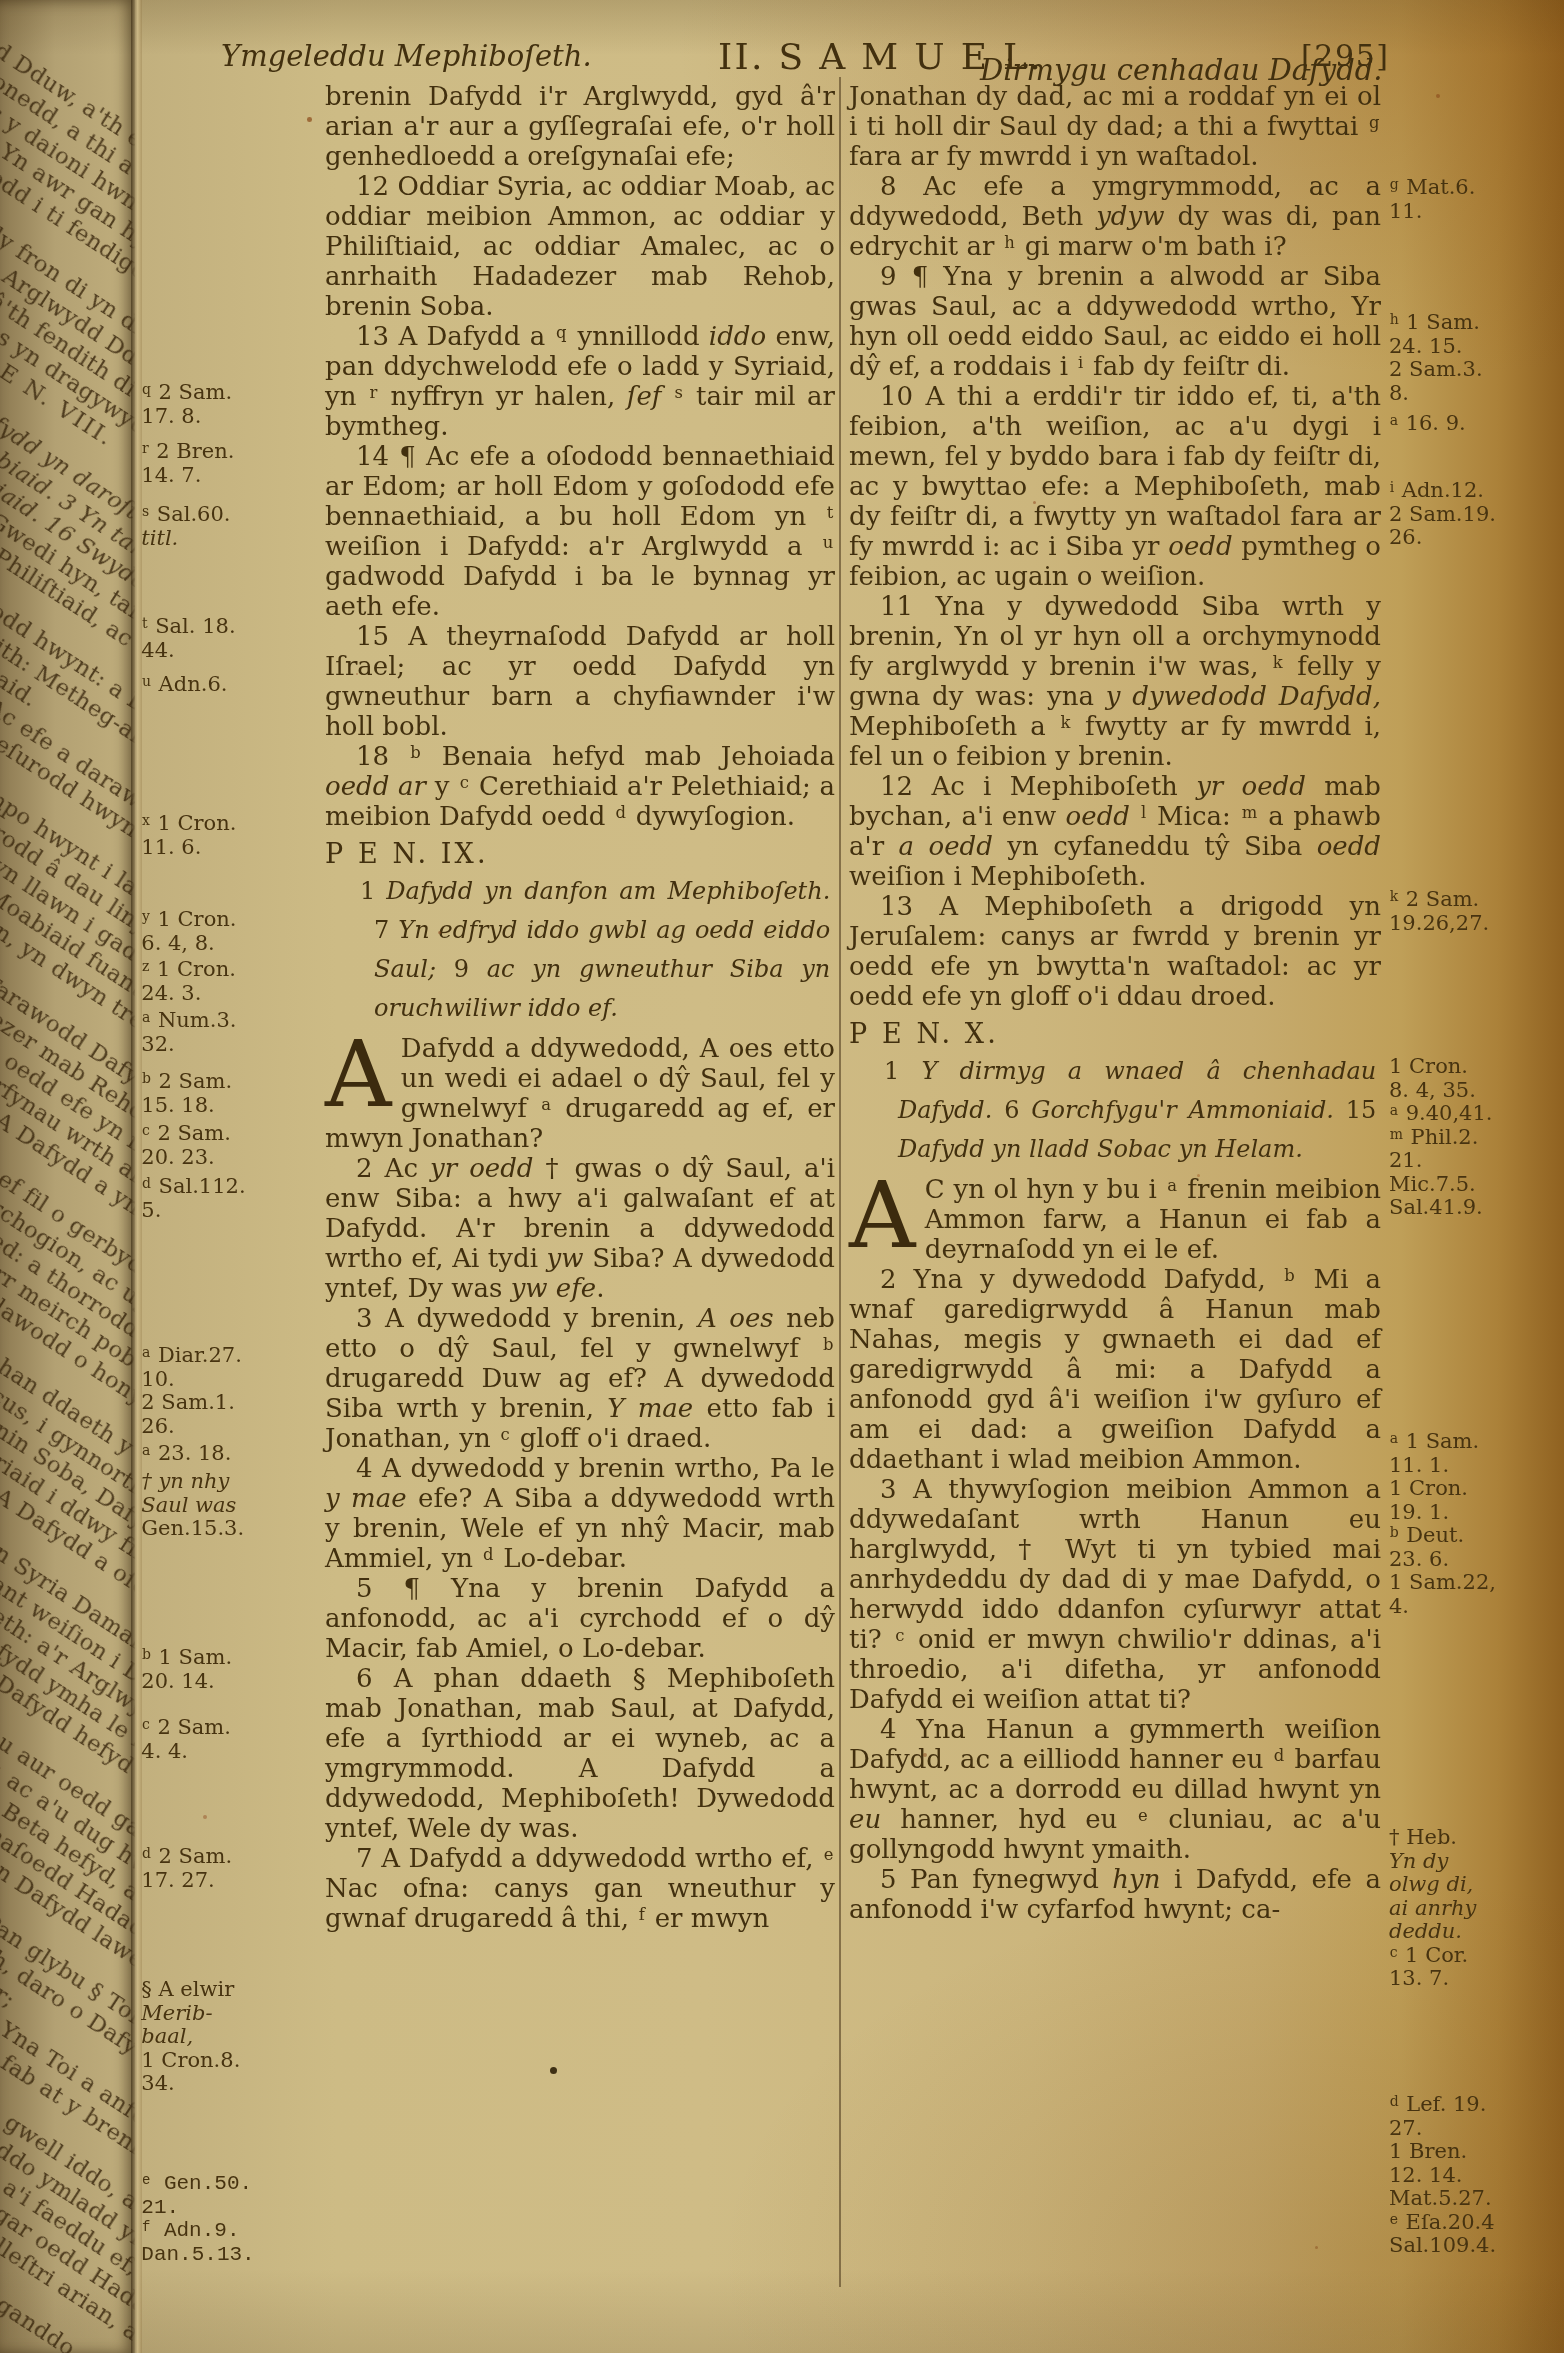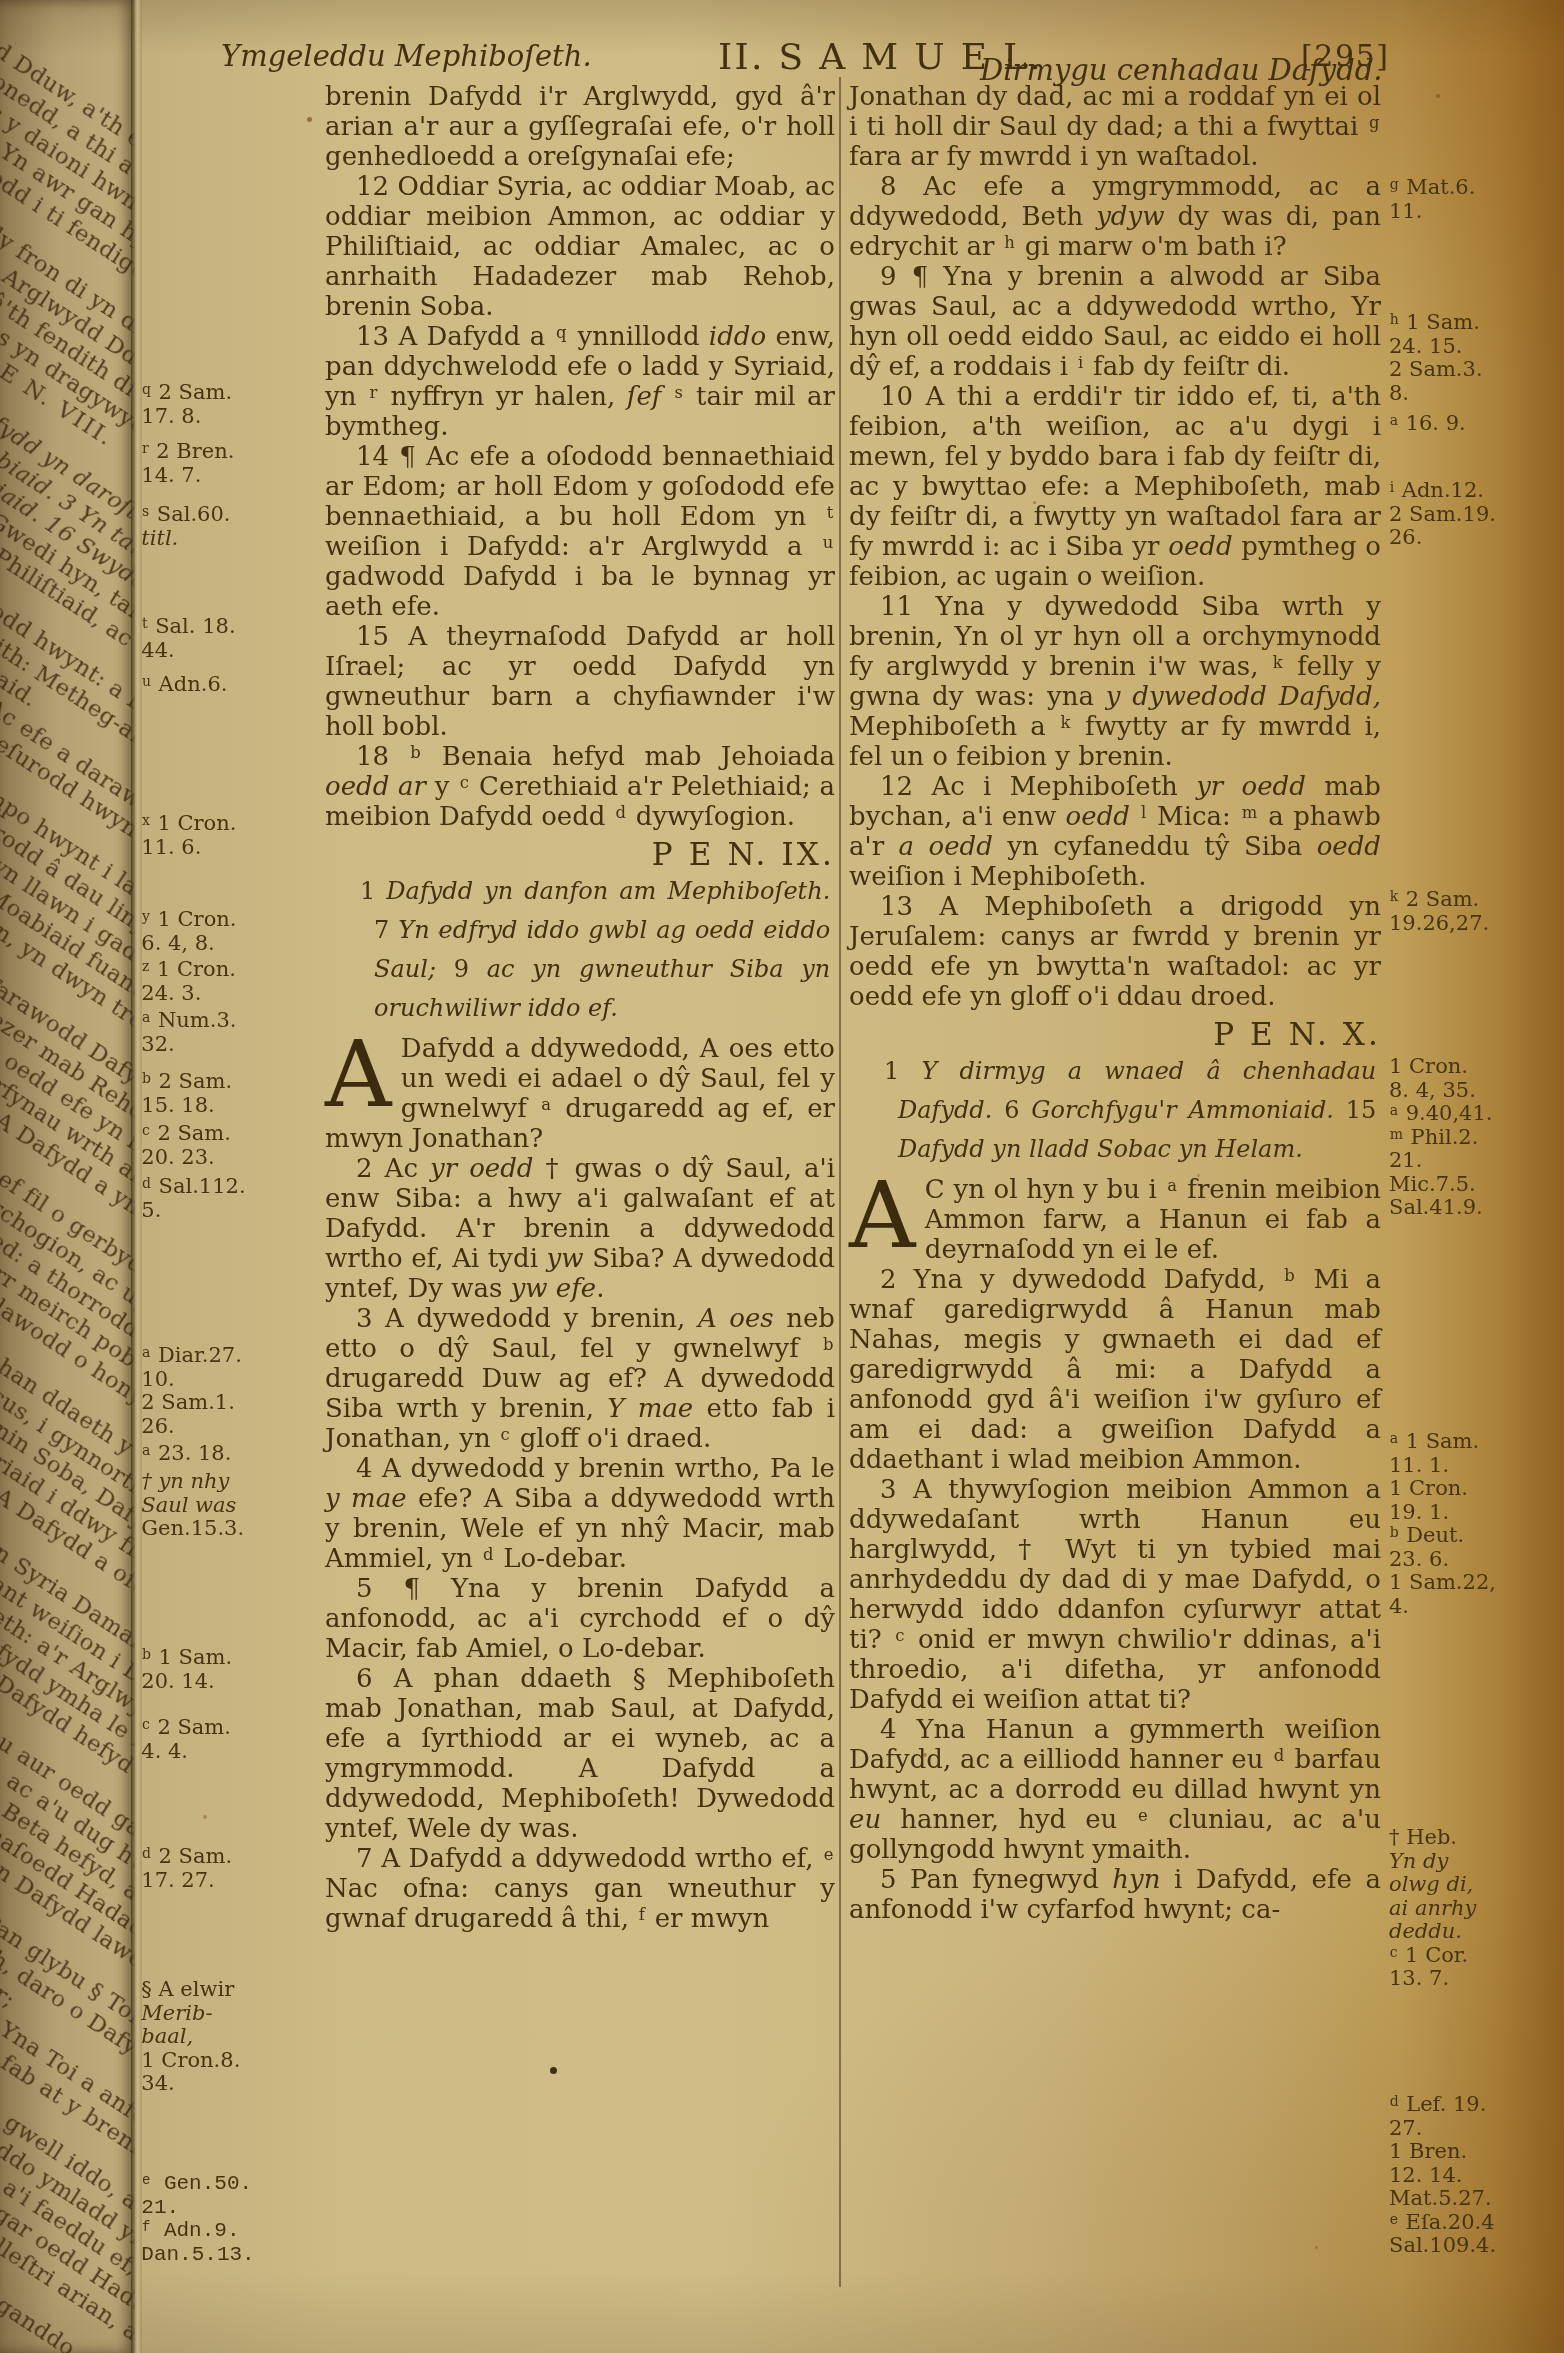--- a/index.html
+++ b/index.html
@@ -34,21 +34,21 @@
   .hdr-left{position:absolute;left:86px;top:39px;font-style:italic;font-size:29px;}
   .hdr-center{position:absolute;left:550px;top:36px;width:391px;text-align:center;font-size:36px;letter-spacing:2.3px;}
   .hdr-right{position:absolute;left:845px;top:53px;font-style:italic;font-size:29px;}
   .hdr-page{position:absolute;left:1166px;top:38px;font-size:30px;letter-spacing:1.6px;}
   .col{position:absolute;font-size:26px;line-height:30px;text-align:justify;}
   .col-left{left:190px;top:81px;width:510px;}
   .col-right{left:714px;top:81px;width:532px;}
   .divider{position:absolute;left:704px;top:77px;width:1.6px;height:2210px;background:rgba(72,52,26,.55);}
   .para{margin:0;}
   .verse{margin:0;text-indent:31px;}
-  .heading{margin:7.8px 0 3.1px;text-align:right;font-size:31px;letter-spacing:3.1px;text-indent:0;}
+  .heading{margin:7.8px 0 3.1px;text-align:left;font-size:27px;letter-spacing:3.1px;text-indent:0;}
   .summary{margin:1.6px 0 4.7px;font-size:24px;line-height:39px;padding:0 4.7px 0 49px;text-indent:-14px;}
   .summary i, .para i, .verse i{font-style:italic;}
   .dropcap{margin:0;}
   .initial{float:left;font-size:92px;line-height:72px;padding:6.3px 9.4px 0 0;color:#3c2b0e;}
   sup{font-size:16.4px;line-height:0;vertical-align:7px;margin:0 1.6px;}
   .mnotes{position:absolute;top:0;height:2354px;font-size:21px;line-height:23.5px;color:#473310;}
   .mnotes-left{left:6.3px;width:178px;}
   .mnotes-right{left:1254px;width:177px;}
   .mnote{position:absolute;left:0;width:100%;}
   .mnote i{font-style:italic;}

